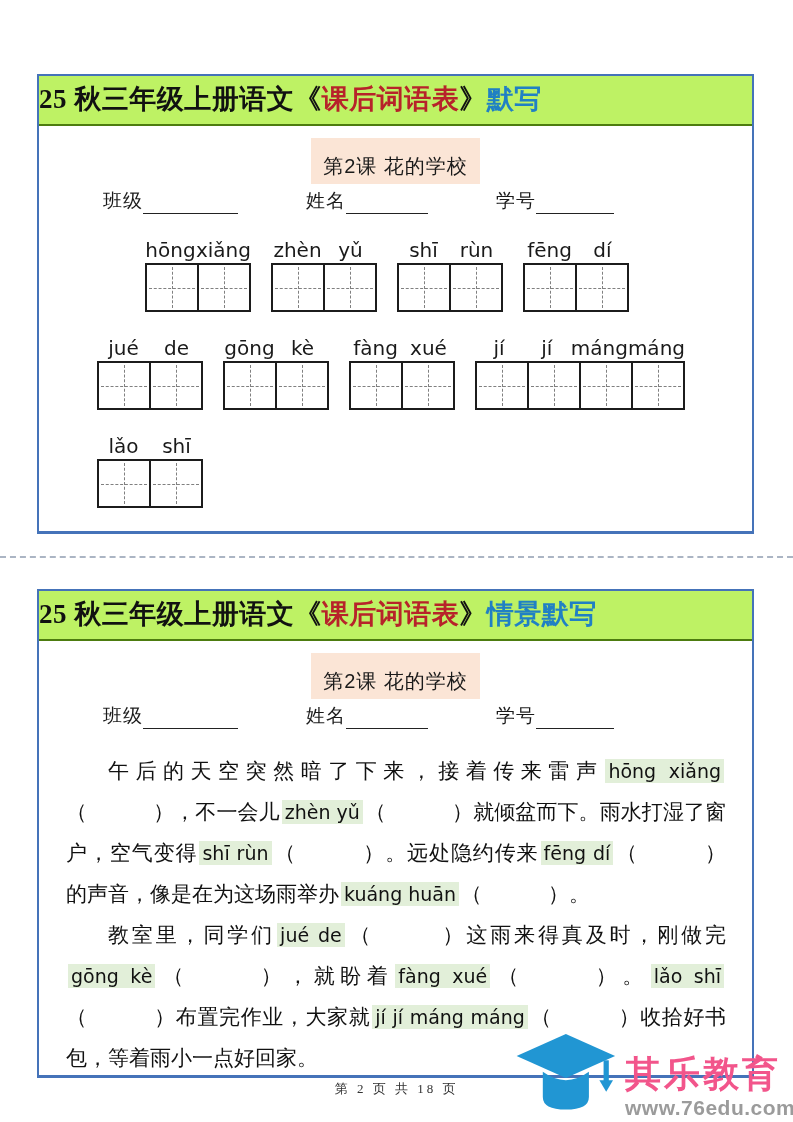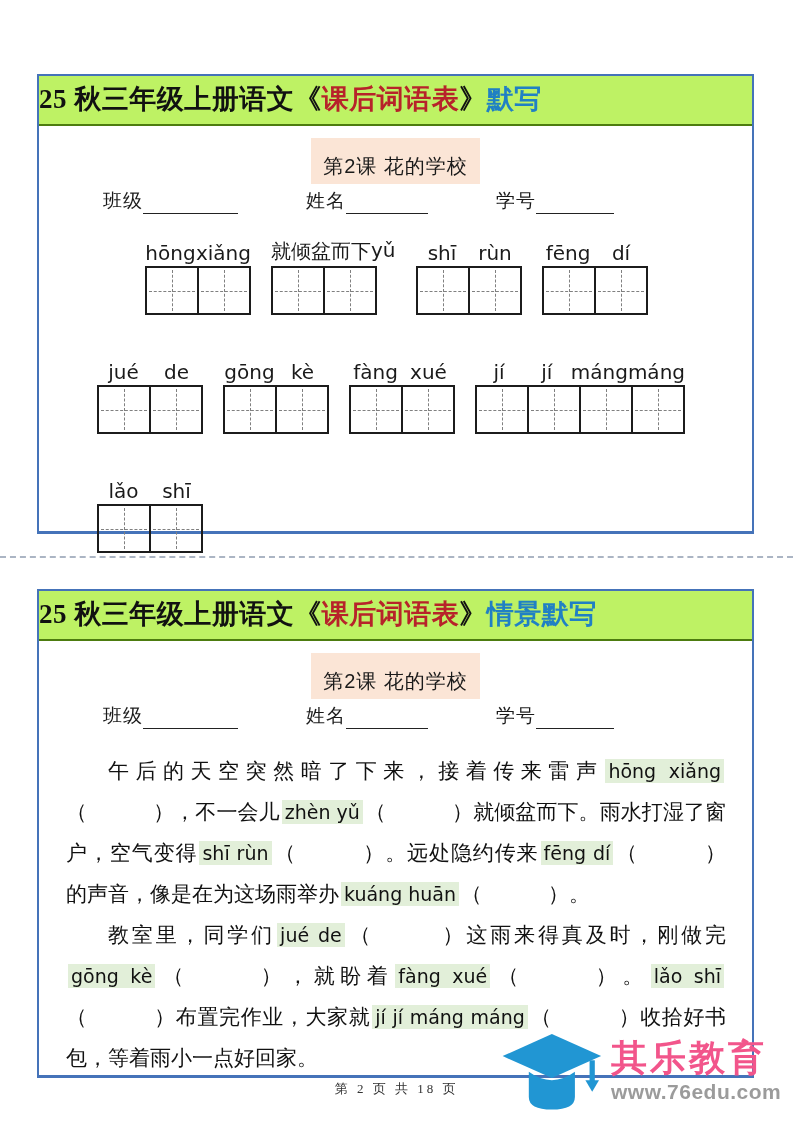--- a/index.html
+++ b/index.html
@@ -66,21 +66,21 @@
     display: inline-block;
     height: 20px;
     border-bottom: 1.6px solid #222222;
   }
   .field-line.w1 { width: 95px; }
   .field-line.w2 { width: 82px; }
   .field-line.w3 { width: 78px; }
 
   
   .word-rows { margin-left: 58px; }
-  .word-row { display: flex; gap: 20px; margin-top: 45px; align-items: flex-end; }
+  .word-row { display: flex; gap: 20px; margin-top: 24px; align-items: flex-end; }
   .word-row:first-child { margin-top: 24px; margin-left: 48px; }
   .word-block { display: flex; flex-direction: column; }
   .pinyin-label {
     display: flex;
     font-family: "DejaVu Sans", sans-serif;
     font-size: 20px;
     color: #1a1a1a;
     margin-bottom: 1px;
   }
   .pinyin-label span { flex: 1; text-align: center; white-space: nowrap; }
@@ -129,24 +129,24 @@
     top: 1080px; left: 0; width: 793px;
     text-align: center;
     font-size: 13px;
     letter-spacing: 3px;
     color: #333333;
   }
 
   
   .watermark {
     position: absolute;
-    top: 1032px; right: 14px;
+    top: 1032px; right: 0;
     width: 278px;
     display: flex;
-    align-items: flex-start;
+    align-items: flex-end;
   }
   .wm-icon { width: 108px; height: 88px; flex: none; }
   .wm-text { margin-left: 2px; margin-top: 6px; font-family: "Liberation Sans", sans-serif; }
   .wm-brand {
     color: #F2558B;
     font-size: 36px;
     font-weight: bold;
     letter-spacing: 3px;
     line-height: 1.1;
   }
@@ -194,21 +194,21 @@
               <span>hōng</span>
               <span>xiǎng</span>
             </div>
             <div class="char-grid">
               <div class="cell"></div>
               <div class="cell"></div>
             </div>
           </div>
           <div class="word-block">
             <div class="pinyin-label">
-              <span>就倾盆而下</span>
+              <span>zhèn</span>
               <span>yǔ</span>
             </div>
             <div class="char-grid">
               <div class="cell"></div>
               <div class="cell"></div>
             </div>
           </div>
           <div class="word-block">
             <div class="pinyin-label">
               <span>shī</span>

